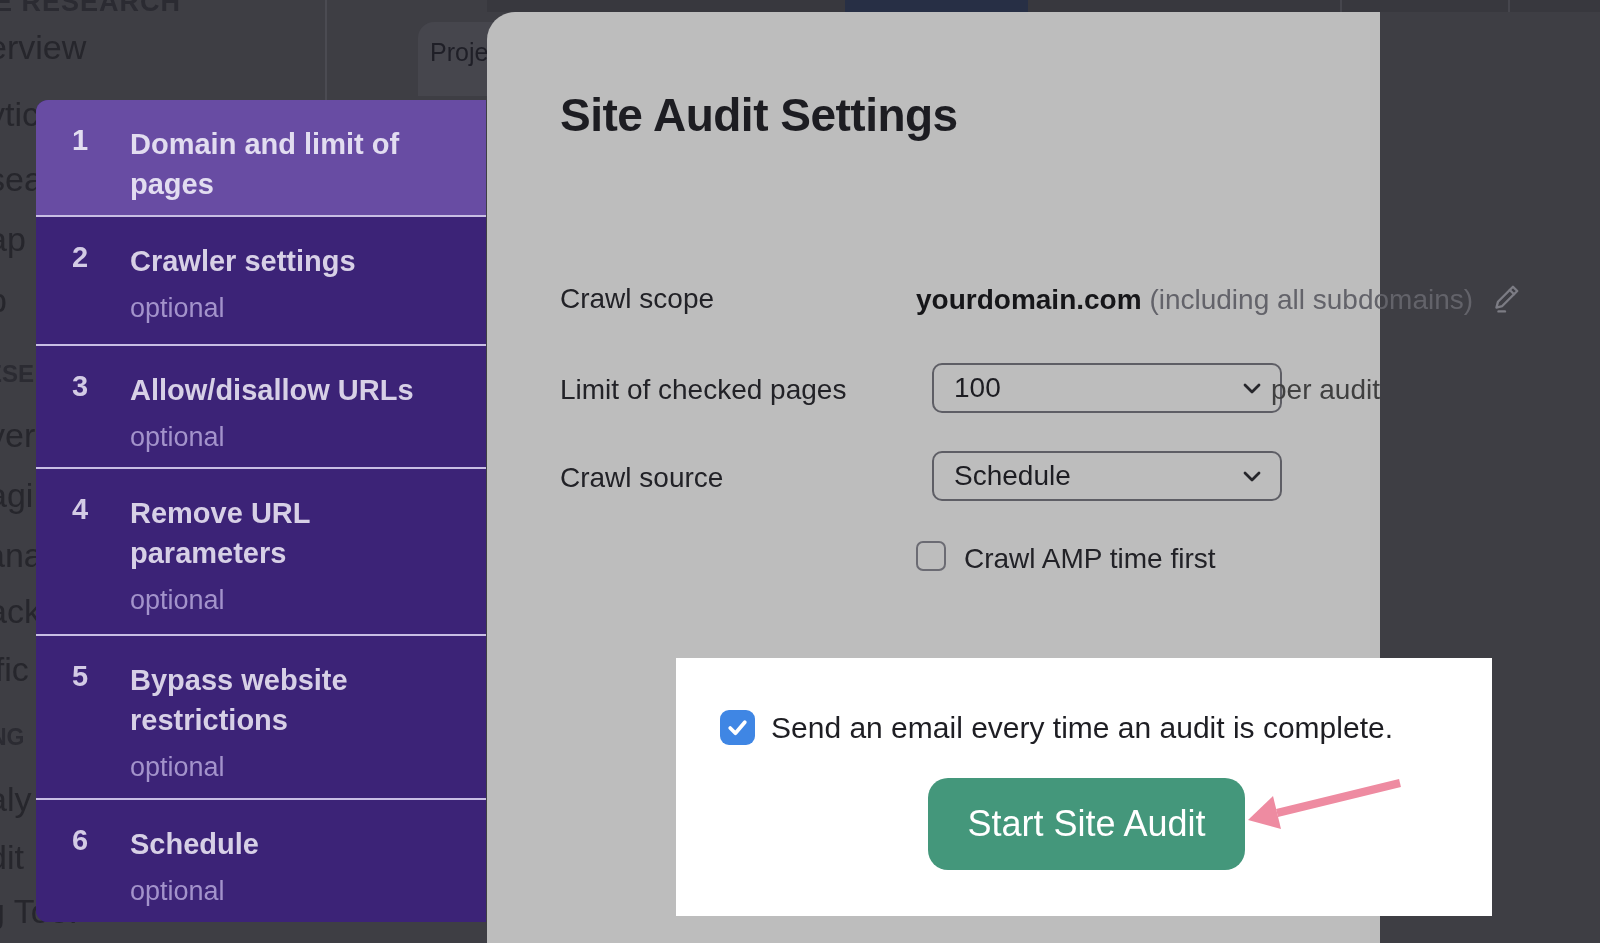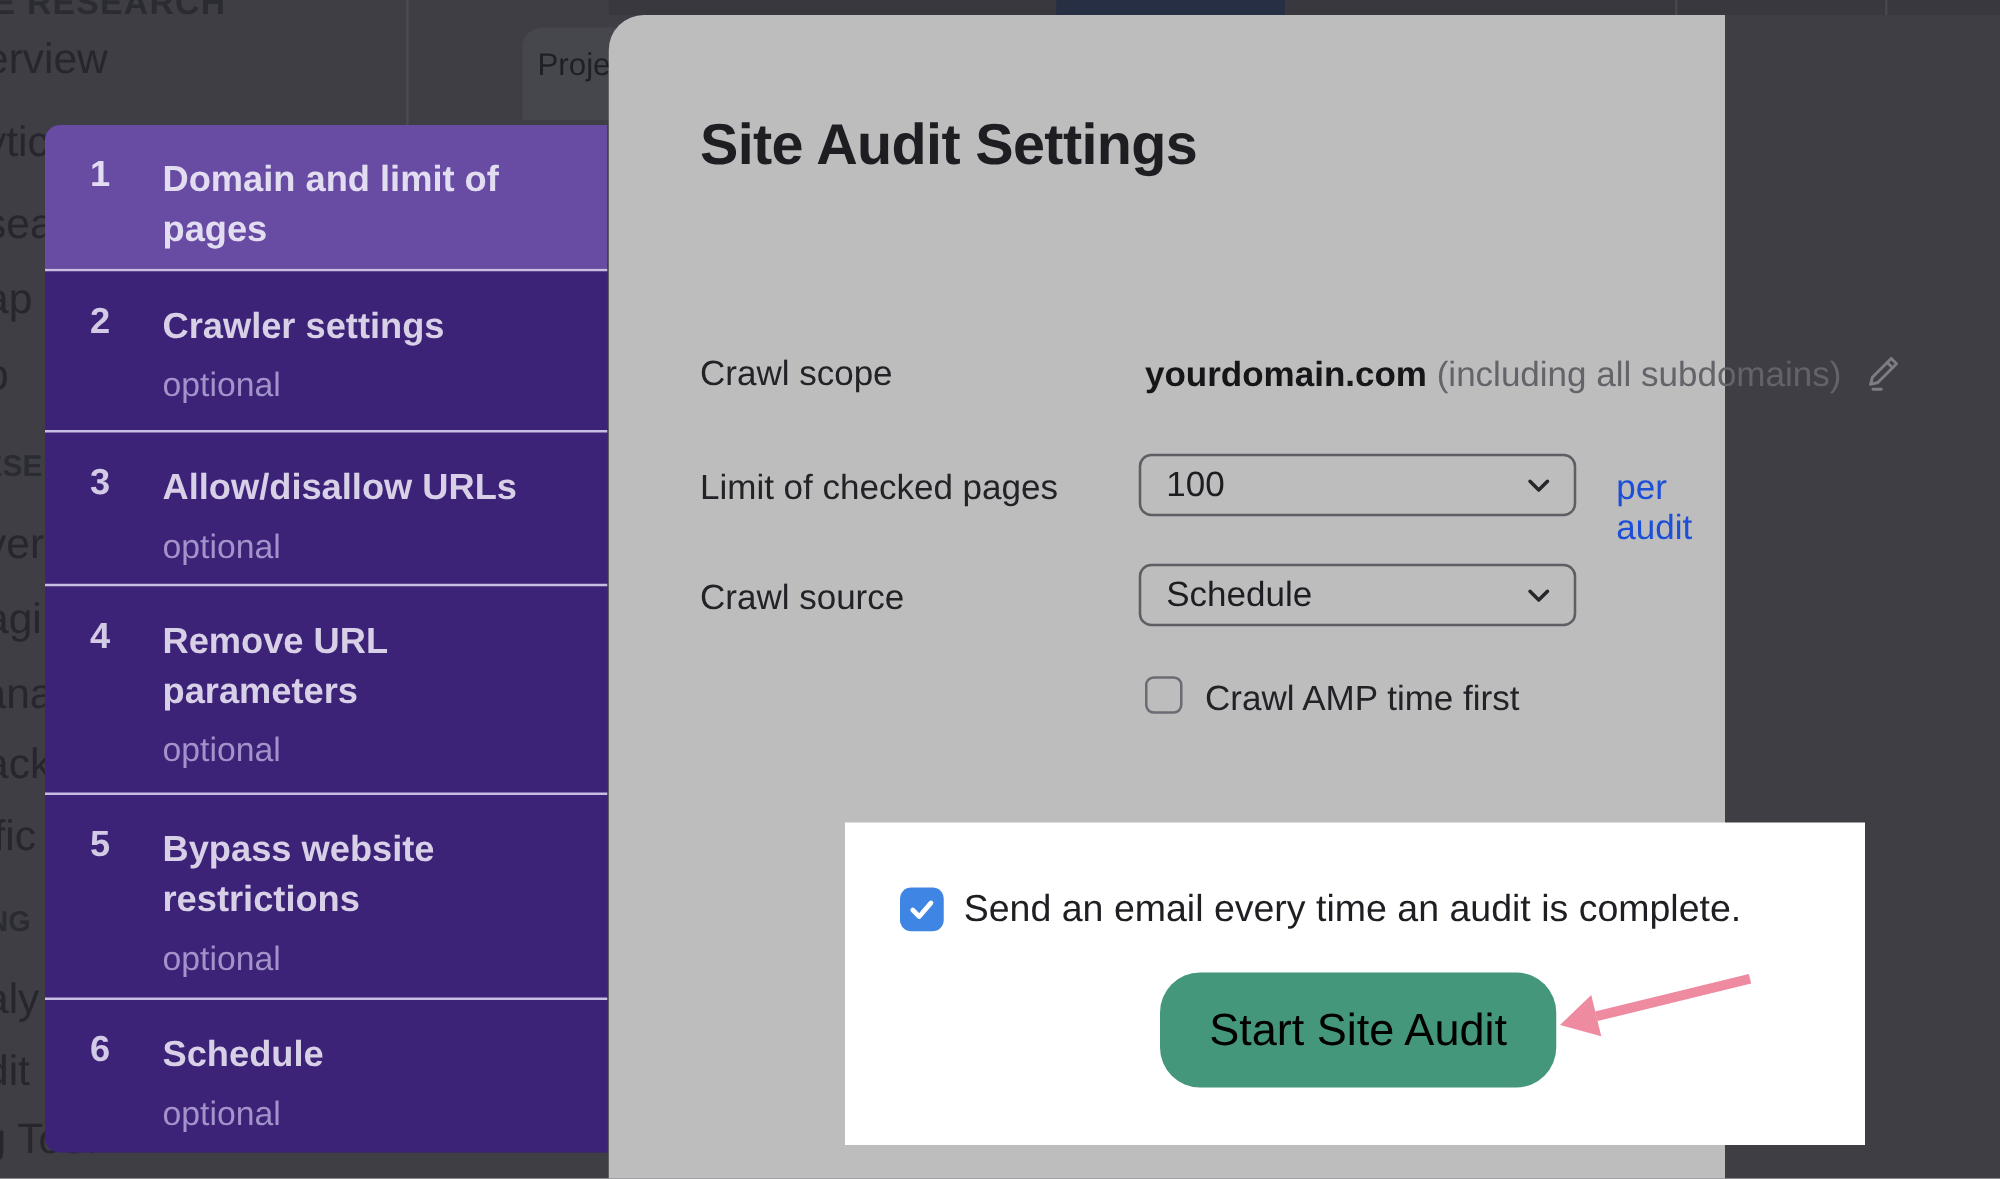--- a/index.html
+++ b/index.html
@@ -46,40 +46,40 @@
   .lbl { position:absolute; left:73px; font-size:28px; color:#222227; }
   .lbl-scope  { top:271px; }
   .lbl-limit  { top:362px; }
   .lbl-source { top:450px; }
 
   .scope-val { position:absolute; left:429px; top:271px; font-size:28px; color:#161619; white-space:nowrap; }
   .scope-val b { font-weight:700; }
   .scope-val .note { color:#63636A; }
   .editicon { display:inline-block; vertical-align:-4px; margin-left:10px; }
 
-  .select { position:absolute; left:424px; width:350px; height:50px; background:#BDBDBD;
+  .select { position:absolute; left:445px; width:350px; height:50px; background:#BDBDBD;
             border:2px solid #5E5E65; border-radius:10px; display:flex; align-items:center;
             justify-content:space-between; padding:0 16px 0 20px; }
   .select-limit  { top:351px; }
   .select-source { top:439px; }
   .select span { font-size:28px; color:#1D1D22; }
-  .suffix { position:absolute; left:806px; top:362px; font-size:28px; color:#1d4ed8; }
+  .suffix { position:absolute; left:784px; top:362px; font-size:28px; color:#404040; }
 
   .amp-cb { position:absolute; left:429px; top:529px; width:30px; height:30px;
             border:2px solid #6B6B73; border-radius:7px; background:transparent; }
   .amp-label { position:absolute; left:477px; top:531px; font-size:28px; color:#222227; }
 
   
   .spotlight { position:absolute; left:189px; top:646px; width:816px; height:258px; background:#FFFFFF; }
   .email-row { position:absolute; left:44px; top:52px; display:flex; align-items:center; gap:16px; }
   .cb-blue { width:35px; height:35px; background:#3F86E4; border-radius:9px; flex:0 0 auto;
              display:flex; align-items:center; justify-content:center; }
   .email-label { font-size:30px; color:#1E1E23; white-space:nowrap; }
   .start-btn { position:absolute; left:252px; top:120px; width:317px; height:92px;
-               background:#44977B; border:none; border-radius:32px; color:#000000;
+               background:#44977B; border:none; border-radius:20px; color:#ffffff;
                font-size:36px; font-weight:500; font-family:inherit; cursor:pointer; }
 
   
   .wizard { position:absolute; left:36px; top:100px; width:450px; height:822px; z-index:3;
             background:#3C2377; border-radius:12px 0 0 12px; overflow:hidden; }
   .step { position:relative; width:100%; background:#3C2377; }
   .step.active { background:#684CA3; }
   .step + .step { border-top:2px solid #C8BEE4; }
   .s1 { height:115px; } .s2 { height:129px; } .s3 { height:123px; }
   .s4 { height:167px; } .s5 { height:164px; } .s6 { height:124px; }

